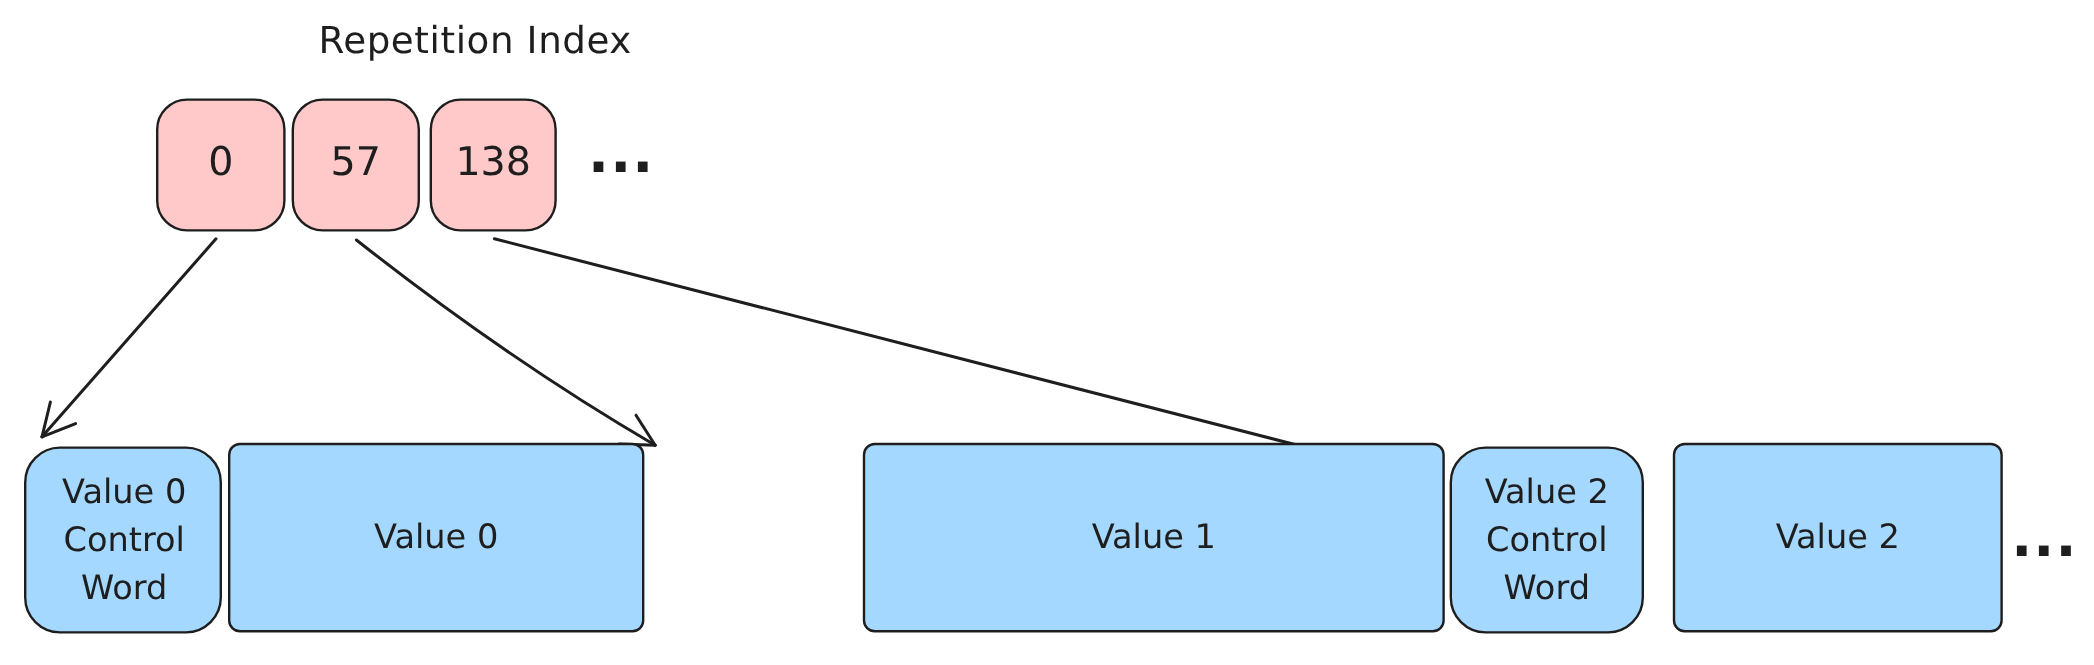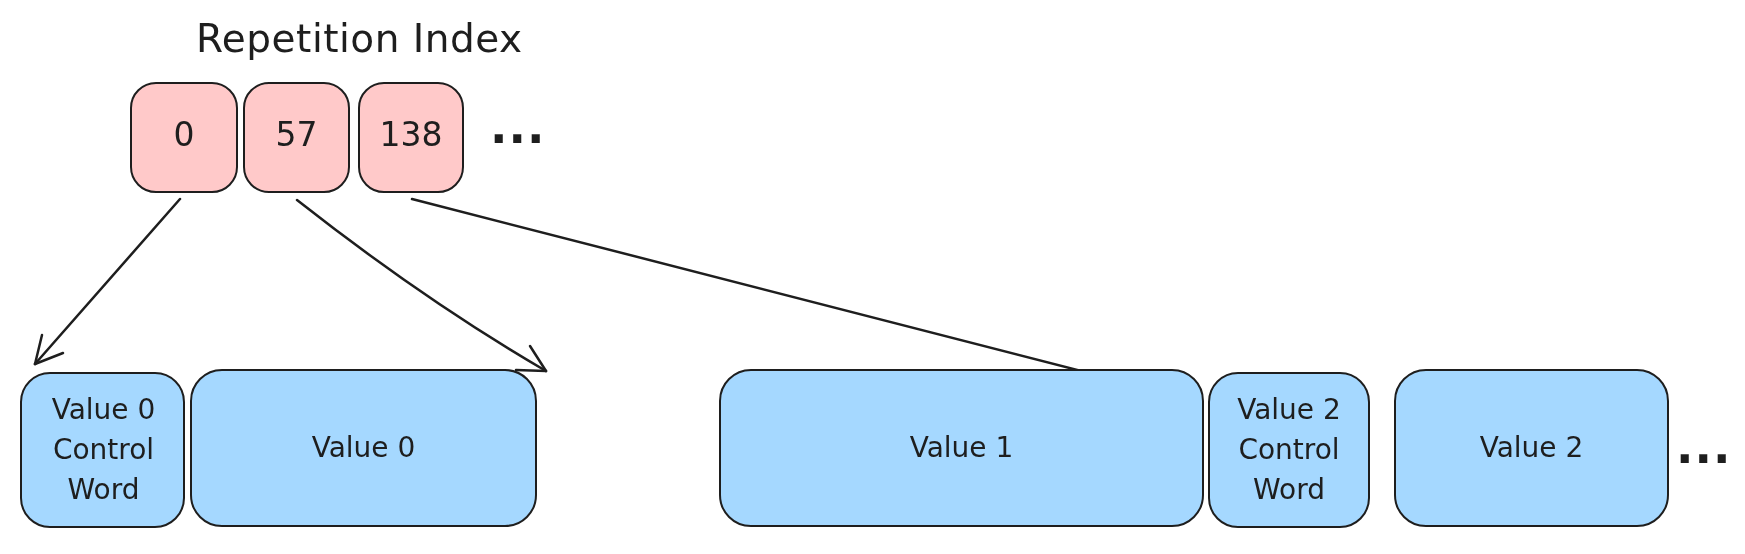--- a/index.html
+++ b/index.html
@@ -12,22 +12,22 @@
     font-family: "DejaVu Sans", "Liberation Sans", sans-serif;
     color: #1e1e1e;
     overflow: hidden;
   }
 
   .title {
     position: absolute;
     left: 196px;
     top: 16px;
     width: 400px;
-    text-align: left;
-    font-size: 39px;
+    text-align: center;
+    font-size: 31px;
     letter-spacing: 0.5px;
   }
 
   .idx-cell {
     position: absolute;
     top: 82px;
     width: 108px;
     height: 111px;
     background: #ffc9c9;
     border: 2.5px solid #1e1e1e;
@@ -60,21 +60,21 @@
     border: 2.5px solid #1e1e1e;
     display: flex;
     align-items: center;
     justify-content: center;
     text-align: center;
     font-size: 28px;
     line-height: 1.42;
     padding: 0 8px;
   }
   .stream-cell.control { border-radius: 30px; top: 372px; height: 156px; }
-  .stream-cell.value   { border-radius: 32px; }
+  .stream-cell.value   { border-radius: 10px; }
   #sc0 { left: 20px;   width: 165px; padding-left: 10px; }
   #sc1 { left: 190px;  width: 347px; }
   #sc2 { left: 546px;  width: 163px; }
   #sc3 { left: 719px;  width: 485px; text-align: right; }
   #sc4 { left: 1208px; width: 162px; }
   #sc5 { left: 1377px; width: 275px; margin-left: 17px; }
 
   .arrows {
     position: absolute;
     left: 0; top: 0;

